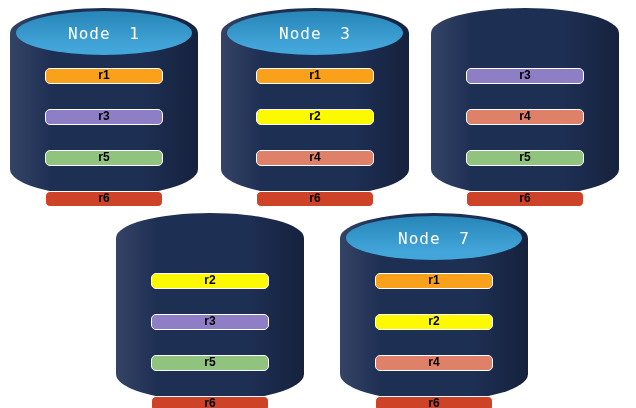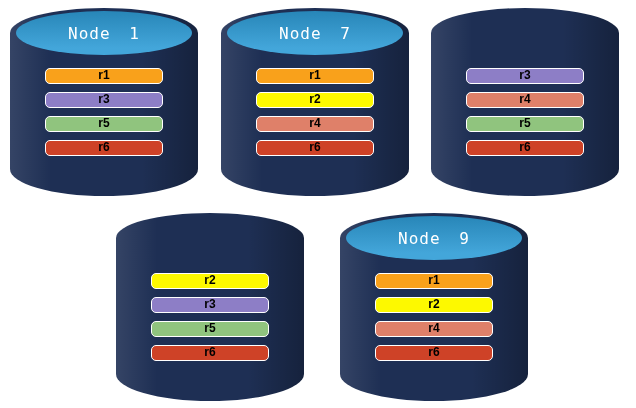--- a/index.html
+++ b/index.html
@@ -49,21 +49,21 @@
     white-space: nowrap;
   }
   .bars {
     position: absolute;
     top: 60px;
     left: 50%;
     transform: translateX(-50%);
     width: 118px;
     display: flex;
     flex-direction: column;
-    gap: 8px;
+    gap: 25px;
   }
   .bar {
     height: 14px;
     border: 1px solid rgba(255,255,255,0.95);
     border-radius: 5px;
     color: var(--bar-text, #000000);
     font-size: 12px;
     font-weight: bold;
     line-height: 13px;
     text-align: center;
@@ -84,21 +84,21 @@
       <div class="bar" style="background: rgb(249, 161, 27); border-color: rgb(255, 255, 255);">r1</div>
       <div class="bar" style="background: rgb(141, 126, 198); border-color: rgb(255, 255, 255);">r3</div>
       <div class="bar" style="background: rgb(144, 196, 126); border-color: rgb(255, 255, 255);">r5</div>
       <div class="bar" style="background: rgb(206, 66, 39); border-color: rgb(255, 255, 255);">r6</div>
     </div>
   </div>
 
   <div class="cylinder" style="left:221px; top:8px;">
     <div class="cyl-body"></div>
     <div class="cyl-top">
-      <div class="cyl-title">Node 7</div>
+      <div class="cyl-title">Node 3</div>
     </div>
     <div class="bars">
       <div class="bar" style="background: rgb(249, 161, 27); border-color: rgb(255, 255, 255);">r1</div>
       <div class="bar" style="background: rgb(253, 249, 0); border-color: rgb(255, 255, 255);">r2</div>
       <div class="bar" style="background: rgb(223, 128, 105); border-color: rgb(255, 255, 255);">r4</div>
       <div class="bar" style="background: rgb(206, 66, 39); border-color: rgb(255, 255, 255);">r6</div>
     </div>
   </div>
 
   <div class="cylinder" style="left:431px; top:8px;">
@@ -117,21 +117,21 @@
       <div class="bar" style="background: rgb(253, 249, 0); border-color: rgb(255, 255, 255);">r2</div>
       <div class="bar" style="background: rgb(141, 126, 198); border-color: rgb(255, 255, 255);">r3</div>
       <div class="bar" style="background: rgb(144, 196, 126); border-color: rgb(255, 255, 255);">r5</div>
       <div class="bar" style="background: rgb(206, 66, 39); border-color: rgb(255, 255, 255);">r6</div>
     </div>
   </div>
 
   <div class="cylinder" style="left:340px; top:213px;">
     <div class="cyl-body"></div>
     <div class="cyl-top">
-      <div class="cyl-title">Node 9</div>
+      <div class="cyl-title">Node 7</div>
     </div>
     <div class="bars">
       <div class="bar" style="background: rgb(249, 161, 27); border-color: rgb(255, 255, 255);">r1</div>
       <div class="bar" style="background: rgb(253, 249, 0); border-color: rgb(255, 255, 255);">r2</div>
       <div class="bar" style="background: rgb(223, 128, 105); border-color: rgb(255, 255, 255);">r4</div>
       <div class="bar" style="background: rgb(206, 66, 39); border-color: rgb(255, 255, 255);">r6</div>
     </div>
   </div>
 
 </div>

